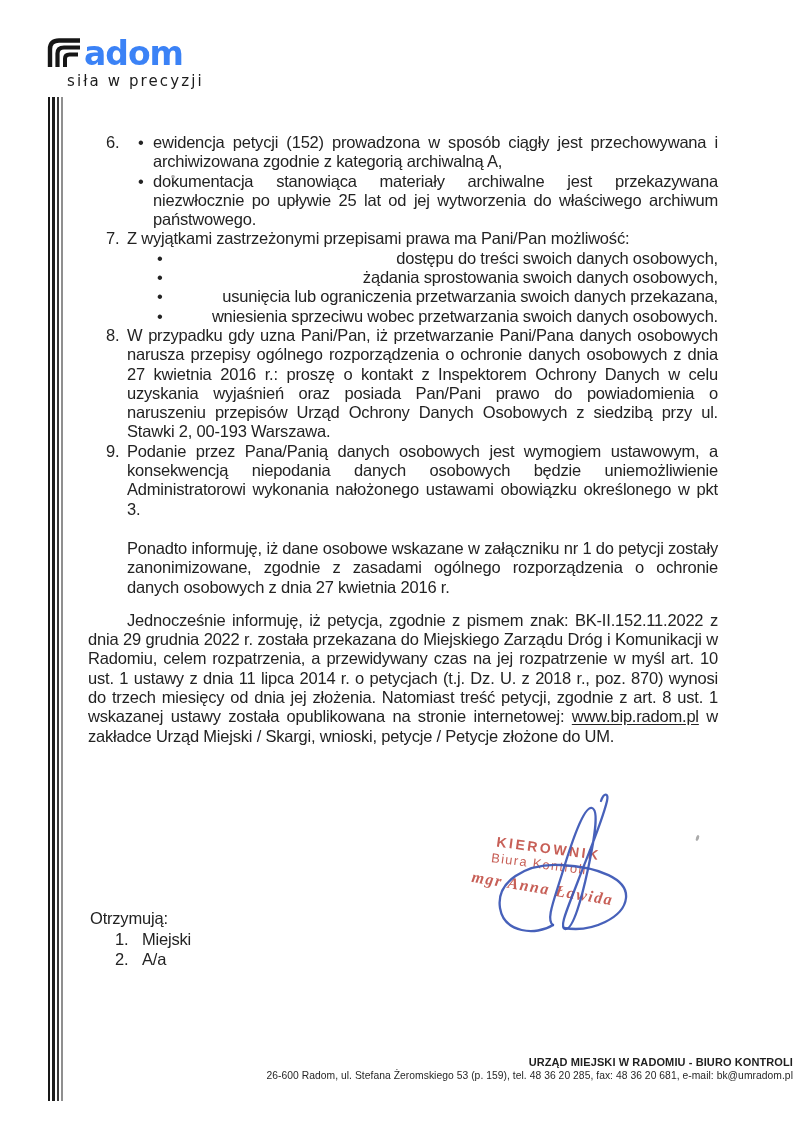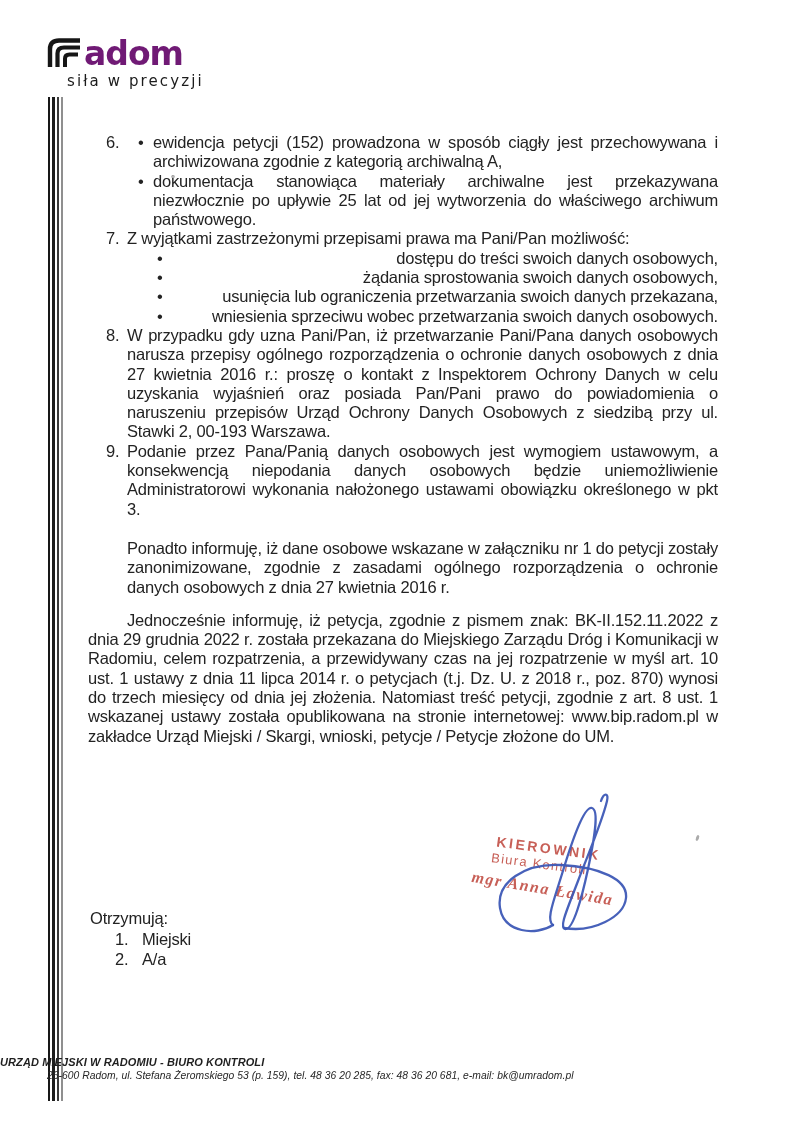--- a/index.html
+++ b/index.html
@@ -6,21 +6,21 @@
   .page{
     position:relative;width:793px;height:1123px;background:#fff;overflow:hidden;
     font-family:"Liberation Sans","DejaVu Sans",sans-serif;color:#232323;
   }
   
   .logo{position:absolute;left:47px;top:37px;}
   .logo-mark{display:flex;align-items:flex-end;height:31px;}
   .logo-arcs{display:block;margin-right:1px;}
   .logo-text{
     font-family:"DejaVu Sans",sans-serif;font-weight:bold;font-size:33px;line-height:29px;
-    letter-spacing:-1px;color:#701a75;
+    letter-spacing:-1px;color:#3b82f6;
   }
   .logo-tagline{
     font-family:"DejaVu Sans",sans-serif;font-size:15px;letter-spacing:2.1px;
     color:#1c1c1c;margin-top:4px;margin-left:20px;
   }
   
   .stripes{
     position:absolute;left:48px;top:97px;width:16px;height:1004px;
     background:linear-gradient(90deg,
       #181818 0 2.5px,#fff 2.5px 4.5px,
@@ -38,40 +38,40 @@
   .li-body{flex:1;min-width:0;}
   .li-text{text-align:justify;}
   .b-row{display:flex;}
   .b-row.b6 .b-dot{flex:0 0 15px;margin-left:11px;}
   .b-row.b7 .b-dot{flex:0 0 14px;margin-left:30px;}
   .b-dot{text-align:left;}
   .b-text{flex:1;min-width:0;text-align:justify;}
   .b-row.b7 .b-text{text-align:right;}
   .p1{margin:20px 0 0 39px;text-align:justify;}
   .p2{margin:14px 0 0 0;text-indent:39px;text-align:justify;}
-  .link{text-underline-offset:2px;}
+  .link{text-decoration:underline;text-underline-offset:2px;}
   
   .stamp{
     position:absolute;left:448px;top:827px;width:190px;color:#c04a40;
     transform:rotate(7.5deg);transform-origin:left top;opacity:.88;
   }
   .stamp-l1{margin-left:50px;font-size:14px;font-weight:bold;letter-spacing:2.6px;}
   .stamp-l2{margin-left:47px;font-size:13px;letter-spacing:1.3px;margin-top:1px;}
   .stamp-name{
     margin-left:30px;margin-top:8px;
     font-family:"Liberation Serif","DejaVu Serif",serif;font-style:italic;font-weight:bold;
     font-size:16px;letter-spacing:1.6px;transform:rotate(2deg);
   }
   .signature{position:absolute;left:426px;top:784px;}
   
   .received{position:absolute;left:90px;top:908px;font-size:16.5px;line-height:20.5px;letter-spacing:-0.2px;}
   .recv-row{display:flex;margin-left:25px;}
   .recv-num{flex:0 0 27px;}
   
-  .footer{position:absolute;left:0;right:0;top:1056px;text-align:left;color:#1f1f1f;font-style:italic;}
+  .footer{position:absolute;left:0;right:0;top:1056px;text-align:right;color:#1f1f1f;}
   .footer-title{font-weight:bold;font-size:11px;letter-spacing:0.1px;}
   .footer-address{font-size:10.3px;margin-top:2px;letter-spacing:0.05px;color:#262626;margin-left:47px;}
   
   .speck{position:absolute;background:#b5b5b5;border-radius:50%;}
   .speck.s1{left:171px;top:175px;width:4px;height:3px;}
   .speck.s2{left:696px;top:835px;width:3px;height:6px;background:#ababab;transform:rotate(20deg);}
 </style>
 </head>
 <body>
 

